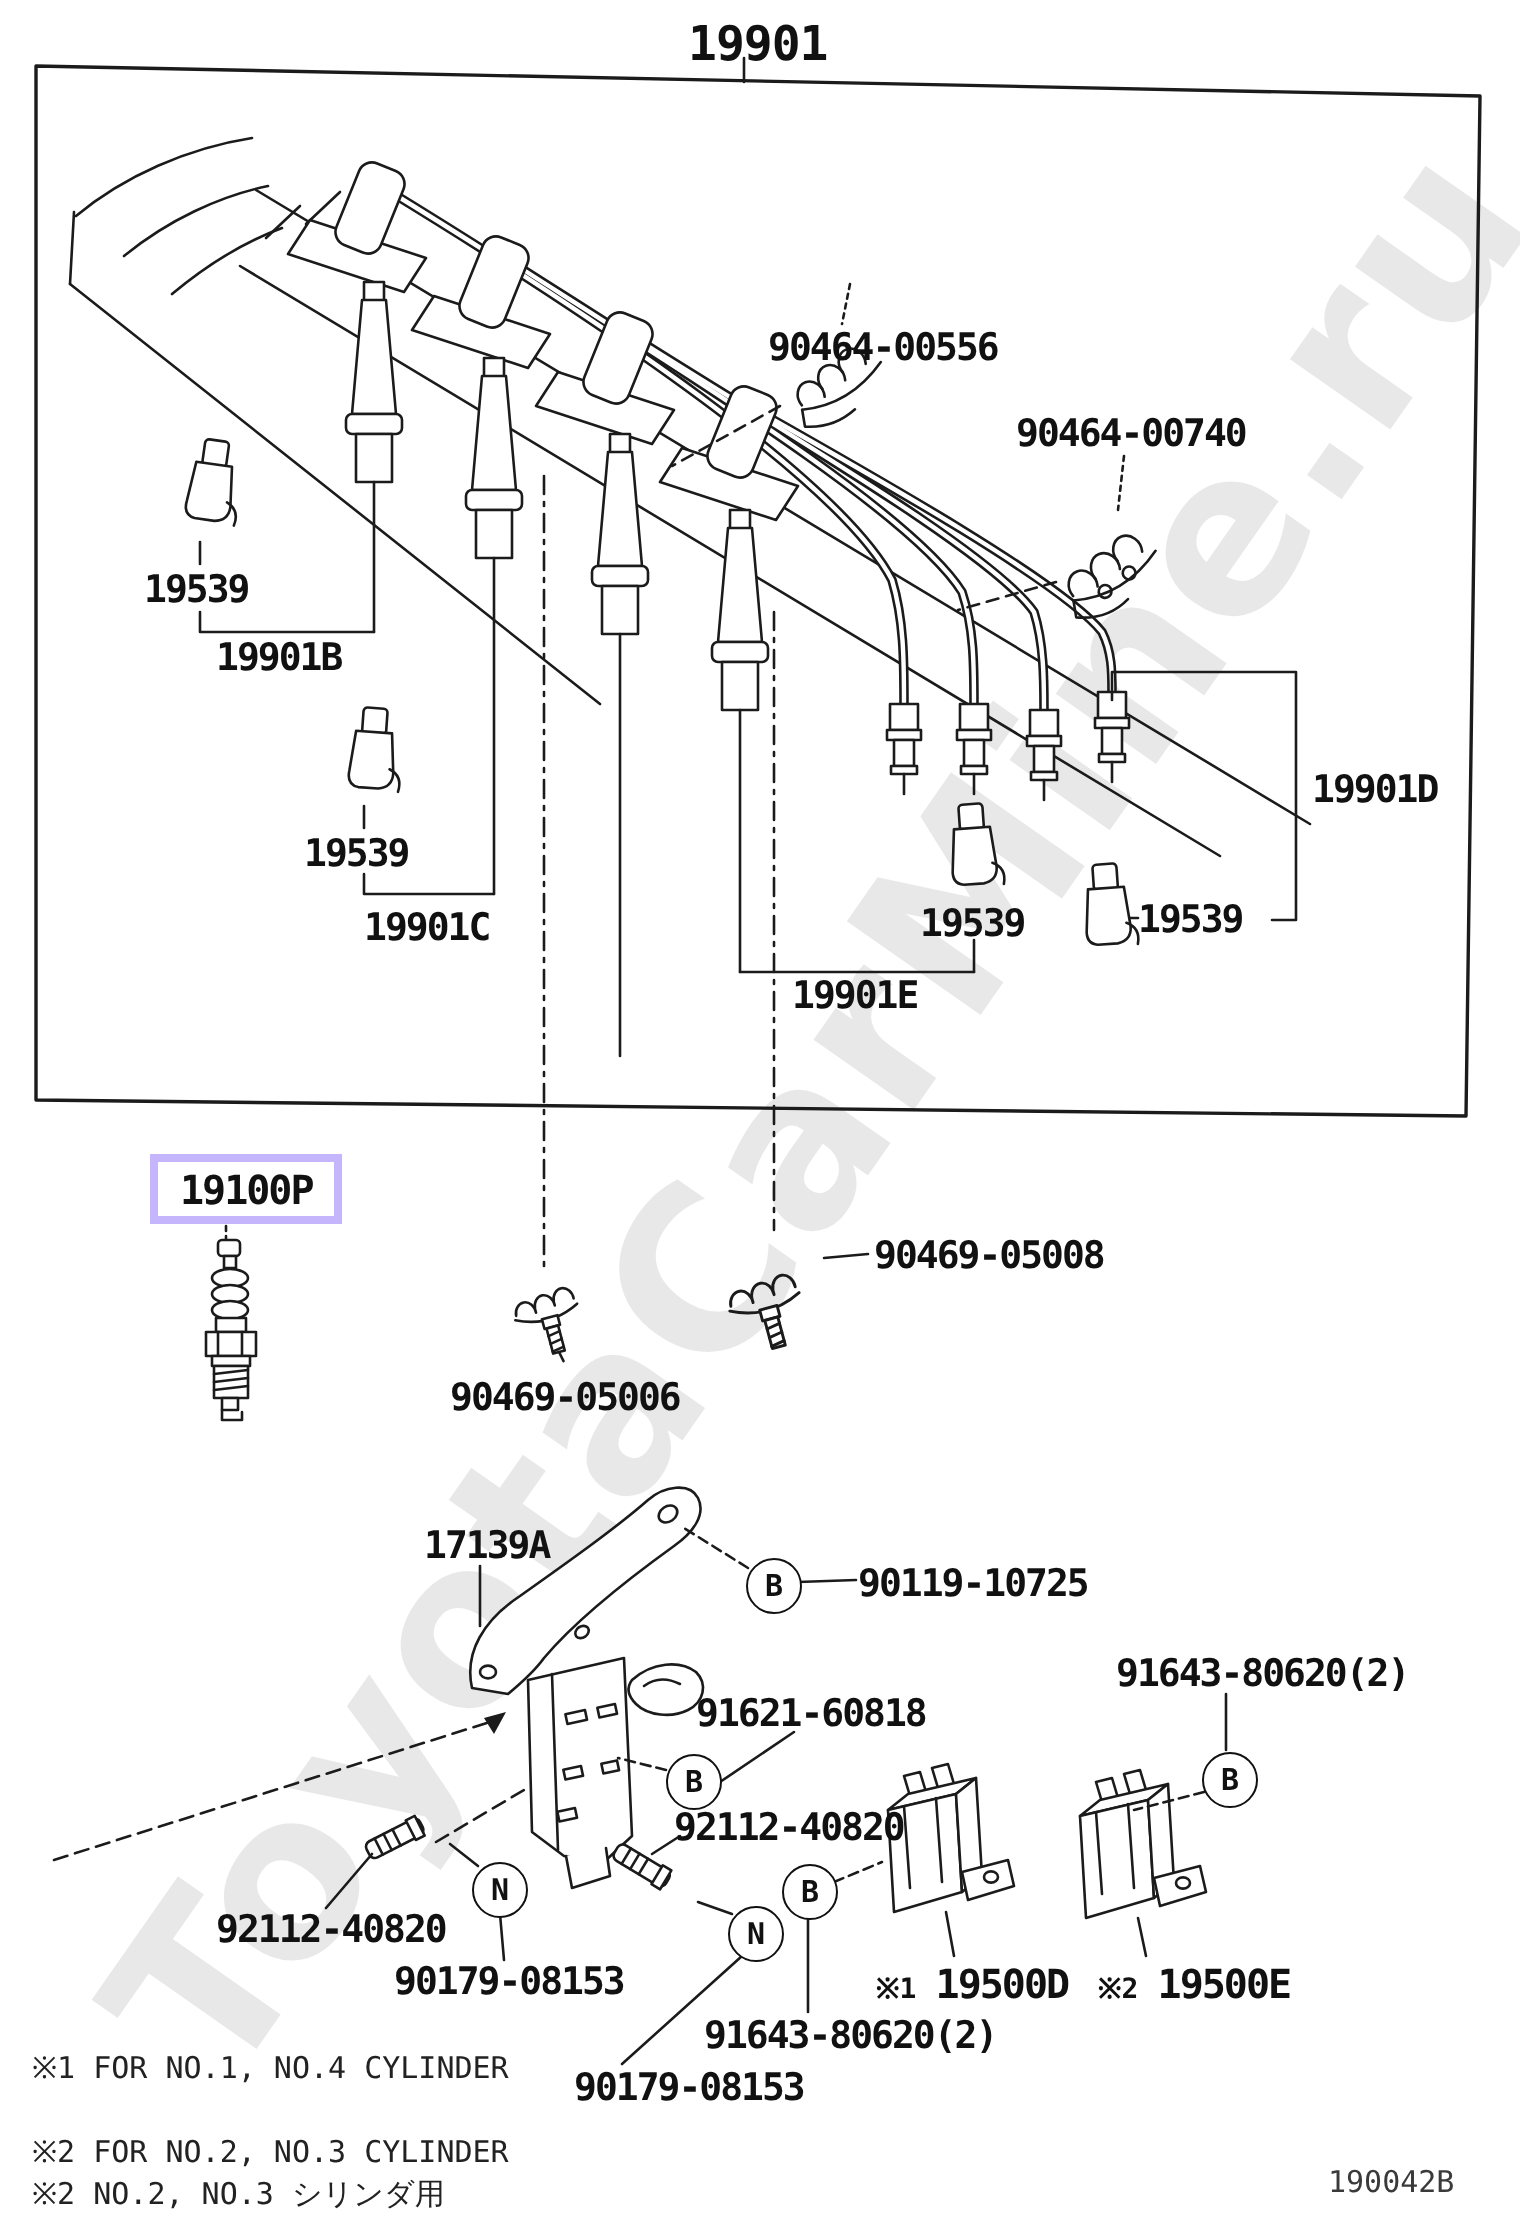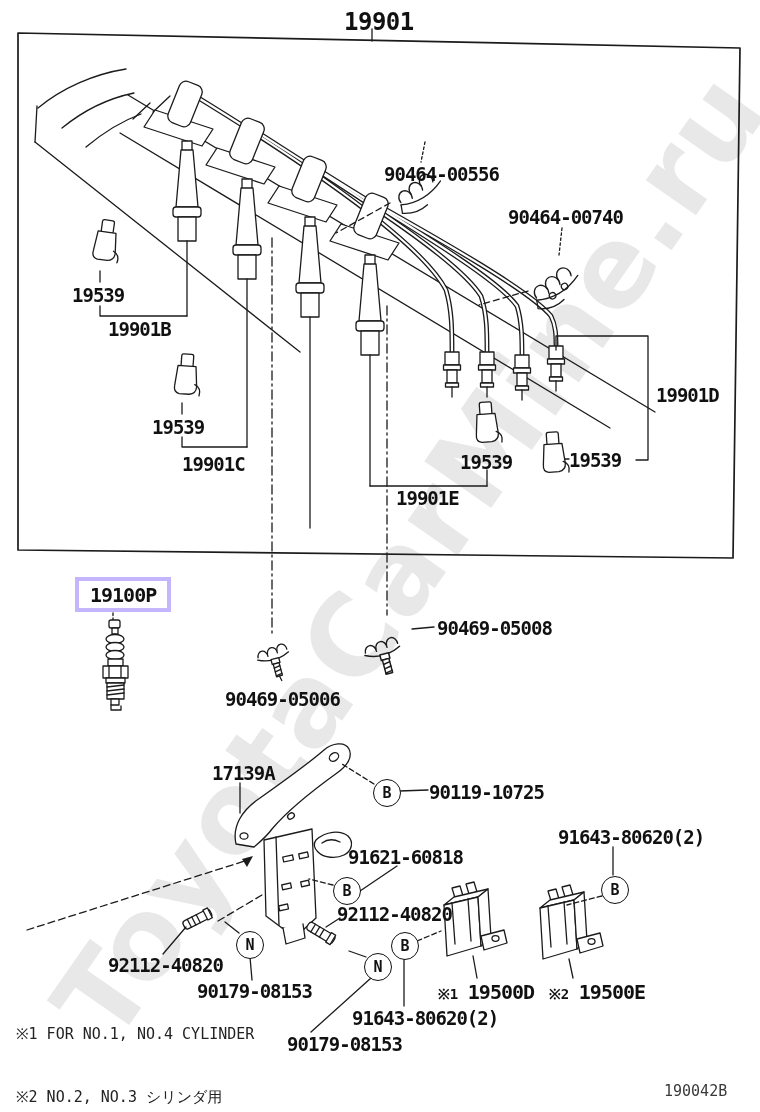--- a/index.html
+++ b/index.html
@@ -340,17 +340,18 @@
   </div>
 
   <div class="callout" style="left:373px;top:779px;">B</div>
   <div class="callout" style="left:333px;top:877px;">B</div>
   <div class="callout" style="left:391px;top:932px;">B</div>
   <div class="callout" style="left:601px;top:876px;">B</div>
   <div class="callout" style="left:236px;top:931px;">N</div>
   <div class="callout" style="left:364px;top:953px;">N</div>
 
   <div class="fn" style="left:16px;top:1024px;">※1 FOR NO.1, NO.4 CYLINDER</div>
+  <div class="fn" style="left:16px;top:1066px;">※2 FOR NO.2, NO.3 CYLINDER</div>
   <div class="fn" style="left:16px;top:1087px;">※2 NO.2, NO.3 シリンダ用</div>
 
   <div class="code" style="left:664px;top:1082px;">190042B</div>
 
 </div>
 
 </body></html>

